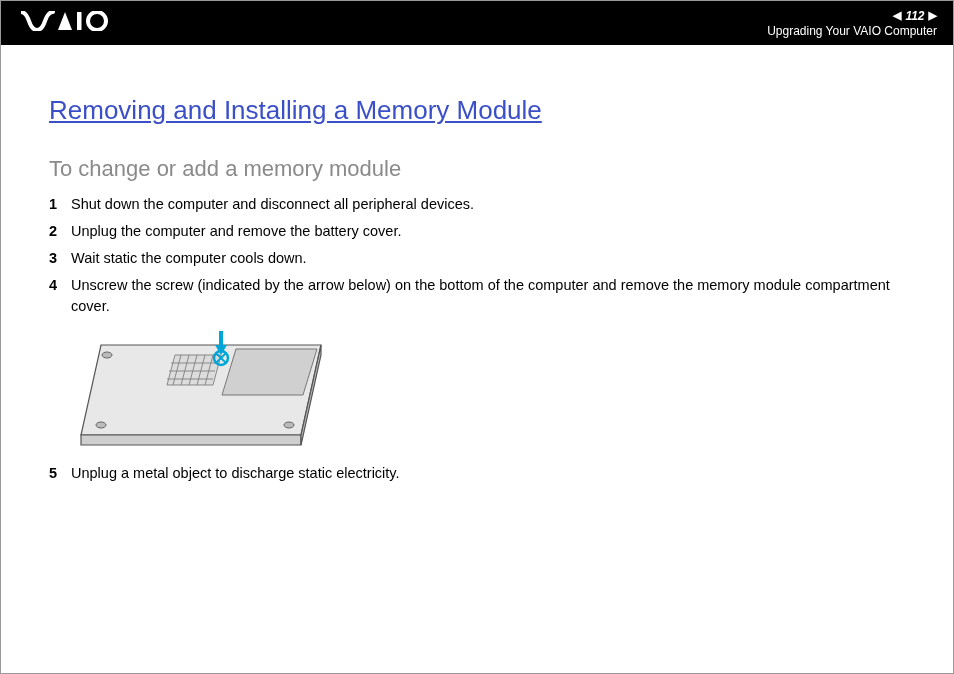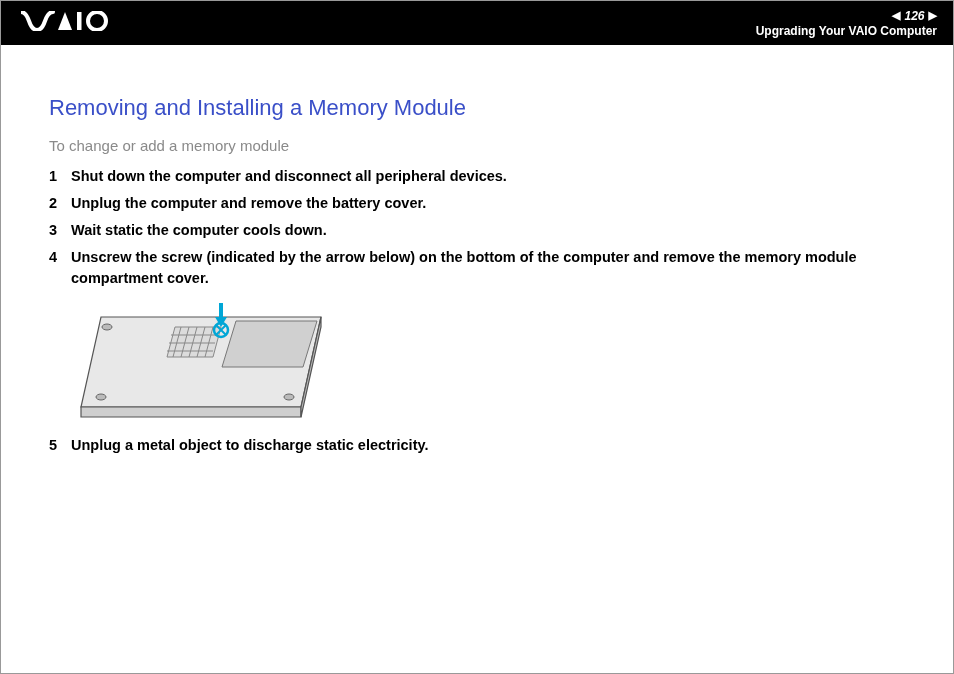--- a/index.html
+++ b/index.html
@@ -35,52 +35,53 @@
     display: flex;
     align-items: center;
     gap: 4px;
     font-size: 12px;
     font-style: italic;
     font-weight: bold;
   }
   .page-nav .arrow { font-style: normal; font-size: 11px; }
   .section-name {
     font-size: 12px;
-    font-weight: bold;
+    font-weight: normal;
   }
   .content {
     padding: 50px 36px 0 48px;
   }
   .title {
     color: #3a4fc8;
-    font-size: 22px;
+    font-size: 26px;
     font-weight: 400;
-    margin-bottom: 16px;
+    margin-bottom: 30px;
+    text-decoration: underline;
   }
   .subtitle {
     color: #8a8a8a;
-    font-size: 15px;
+    font-size: 22px;
     font-weight: 400;
     margin-bottom: 12px;
   }
   .steps {
     list-style: none;
     font-size: 14.5px;
     line-height: 1.45;
     color: #000;
   }
   .steps li {
     display: flex;
     margin-bottom: 6px;
   }
   .step-num {
     font-weight: bold;
     min-width: 22px;
   }
-  .step-text { flex: 1; font-weight: bold; }
+  .step-text { flex: 1; }
   .figure {
     margin: 8px 0 10px 22px;
   }
   .laptop-svg { display: block; }
 </style>
 </head>
 <body>
 
 <div class="header-bar">
   <div>
@@ -91,21 +92,21 @@
       <path d="M74 38 L88 2 L102 38 Z" fill="#fff"></path>
 
       <rect x="112" y="2" width="9" height="36" fill="#fff"></rect>
 
       <circle cx="152" cy="20" r="18" stroke="#fff" stroke-width="8" fill="none"></circle>
     </svg>
   </div>
   <div class="header-right">
     <div class="page-nav">
       <span class="arrow">◀</span>
-      <span>126</span>
+      <span>112</span>
       <span class="arrow">▶</span>
     </div>
     <div class="section-name">Upgrading Your VAIO Computer</div>
   </div>
 </div>
 
 <div class="content">
   <h1 class="title">Removing and Installing a Memory Module</h1>
   <h2 class="subtitle">To change or add a memory module</h2>
 

